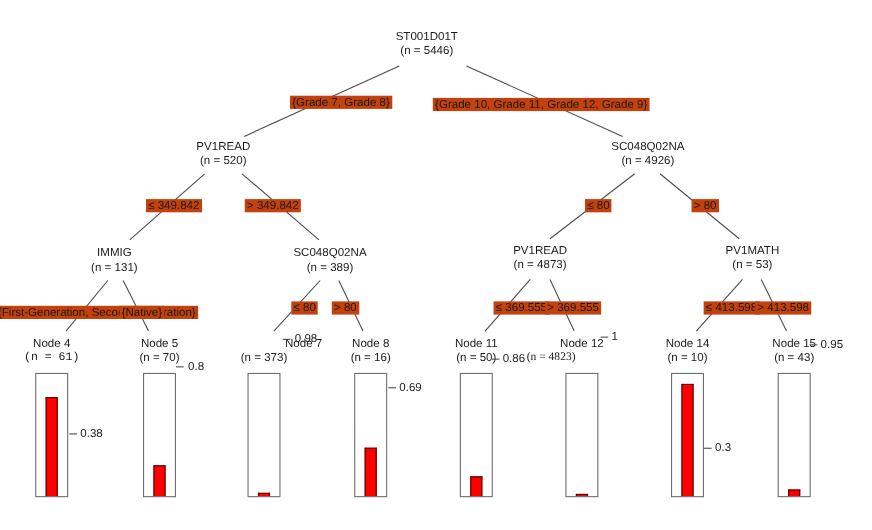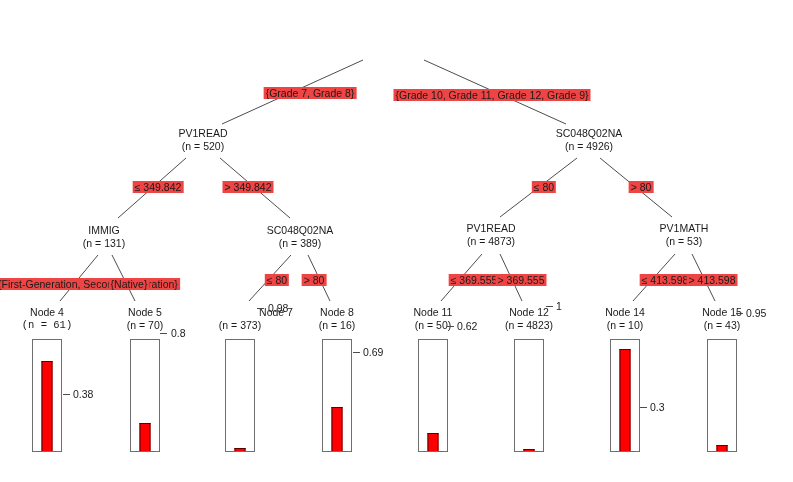--- a/index.html
+++ b/index.html
@@ -5,21 +5,21 @@
   html,body{margin:0;padding:0;background:#ffffff;}
   .plot{
     position:relative;width:793px;height:482px;background:#ffffff;overflow:hidden;
     font-family:"Liberation Sans",sans-serif;font-size:10.5px;color:#1a1a1a;
   }
   .plot svg{position:absolute;left:0;top:0;z-index:1;}
   .inode{position:absolute;transform:translateX(-50%);text-align:center;z-index:2;
          white-space:nowrap;line-height:13px;background:#fff;padding:0 2px;}
   .inode span{display:block;}
   .elabel{position:absolute;transform:translateX(-50%);z-index:3;white-space:nowrap;
-          background:#ef4444;padding:0 2px;line-height:12px;}
+          background:#c2410c;padding:0 2px;line-height:12px;}
   .tlabel{position:absolute;transform:translateX(-50%);z-index:2;white-space:nowrap;line-height:12px;}
   .box{position:absolute;z-index:2;background:#fff;border:1px solid #6e6e6e;box-sizing:border-box;}
   .bar{position:absolute;left:50%;bottom:0;transform:translateX(-50%);box-sizing:border-box;
        background:#ff0000;border:1px solid #5c0000;border-bottom:none;}
   .tick{position:absolute;z-index:2;width:7px;height:1px;background:#4d4d4d;}
   .ticklabel{position:absolute;z-index:2;white-space:nowrap;line-height:12px;}
 </style>
 </head>
 <body>
 
@@ -33,20 +33,24 @@
       <line x1="600" y1="158" x2="672" y2="217" stroke="#4d4d4d" stroke-width="1"></line>
       <line x1="98" y1="255" x2="60" y2="301" stroke="#4d4d4d" stroke-width="1"></line>
       <line x1="112" y1="255" x2="135" y2="301" stroke="#4d4d4d" stroke-width="1"></line>
       <line x1="291" y1="255" x2="249" y2="301" stroke="#4d4d4d" stroke-width="1"></line>
       <line x1="308" y1="255" x2="330" y2="301" stroke="#4d4d4d" stroke-width="1"></line>
       <line x1="482" y1="254" x2="441" y2="301" stroke="#4d4d4d" stroke-width="1"></line>
       <line x1="500" y1="254" x2="522" y2="301" stroke="#4d4d4d" stroke-width="1"></line>
       <line x1="675" y1="254" x2="633" y2="301" stroke="#4d4d4d" stroke-width="1"></line>
       <line x1="692" y1="254" x2="715" y2="301" stroke="#4d4d4d" stroke-width="1"></line>
     </svg>
+<div class="inode" style="left: 388px; top: 27px;">
+      <span>ST001D01T</span>
+      <span>(n = 5446)</span>
+    </div>
     <div class="inode" style="left: 203px; top: 127px;">
       <span>PV1READ</span>
       <span>(n = 520)</span>
     </div>
     <div class="inode" style="left: 589px; top: 127px;">
       <span>SC048Q02NA</span>
       <span>(n = 4926)</span>
     </div>
     <div class="inode" style="left: 104px; top: 224px;">
       <span>IMMIG</span>
@@ -105,23 +109,23 @@
       <div class="bar" style="width: 11px; height: 44px; background: rgb(255, 0, 0); border-color: rgb(92, 0, 0);"></div>
     </div>
     <div class="tick" style="left: 353px; top: 352px;"></div>
     <div class="ticklabel" style="left: 363px; top: 346px;">0.69</div>
     <div class="tlabel" style="left: 433px; top: 306px;">Node 11</div>
     <div class="tlabel" style="left: 433px; top: 319px;">(n = 50)</div>
     <div class="box" style="left: 418px; top: 339px; width: 30px; height: 113px;">
       <div class="bar" style="width: 11px; height: 18px; background: rgb(255, 0, 0); border-color: rgb(92, 0, 0);"></div>
     </div>
     <div class="tick" style="left: 447px; top: 326px;"></div>
-    <div class="ticklabel" style="left: 457px; top: 320px;">0.62</div>
+    <div class="ticklabel" style="left: 457px; top: 320px;">0.86</div>
     <div class="tlabel" style="left: 529px; top: 306px;">Node 12</div>
-    <div class="tlabel" style="left: 529px; top: 319px;">(n = 4823)</div>
+    <div class="tlabel" style="left: 501px; top: 319px; font-family: Liberation Serif, serif;">(n = 4823)</div>
     <div class="box" style="left: 514px; top: 339px; width: 30px; height: 113px;">
       <div class="bar" style="width: 11px; height: 2px; background: rgb(255, 0, 0); border-color: rgb(92, 0, 0);"></div>
     </div>
     <div class="tick" style="left: 546px; top: 306px;"></div>
     <div class="ticklabel" style="left: 556px; top: 300px;">1</div>
     <div class="tlabel" style="left: 625px; top: 306px;">Node 14</div>
     <div class="tlabel" style="left: 625px; top: 319px;">(n = 10)</div>
     <div class="box" style="left: 610px; top: 339px; width: 30px; height: 113px;">
       <div class="bar" style="width: 11px; height: 102px; background: rgb(255, 0, 0); border-color: rgb(92, 0, 0);"></div>
     </div>

